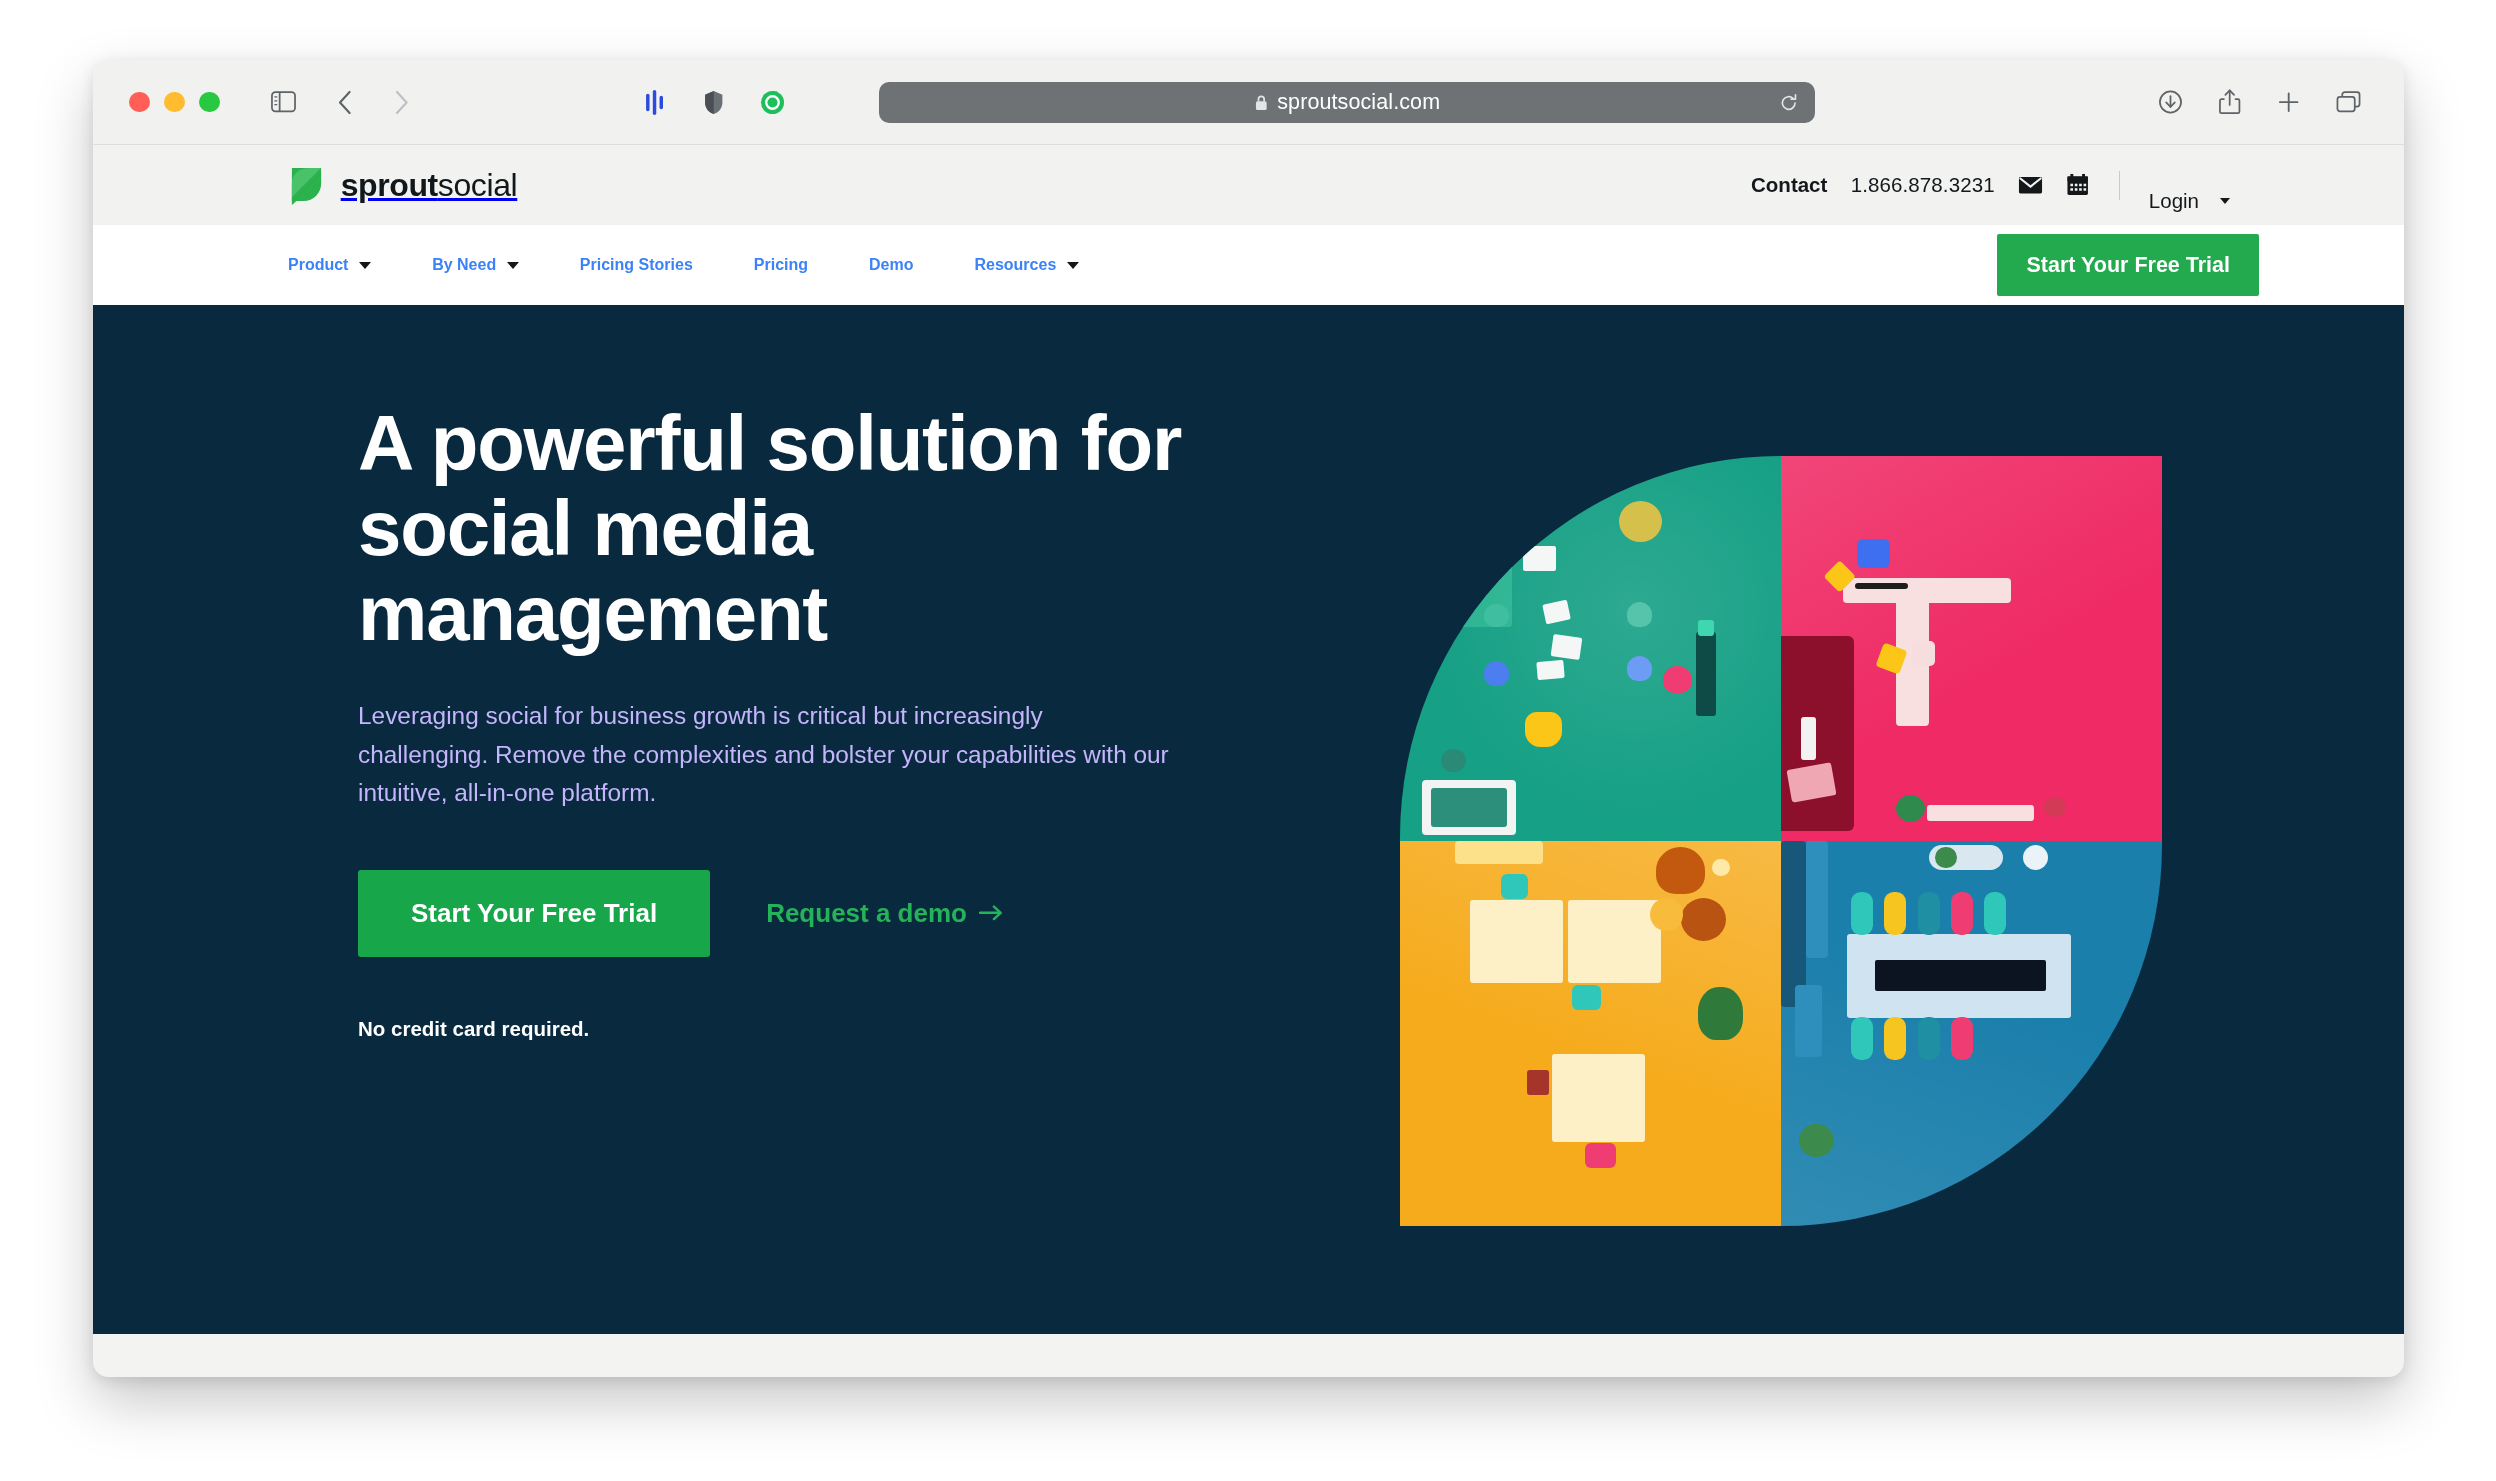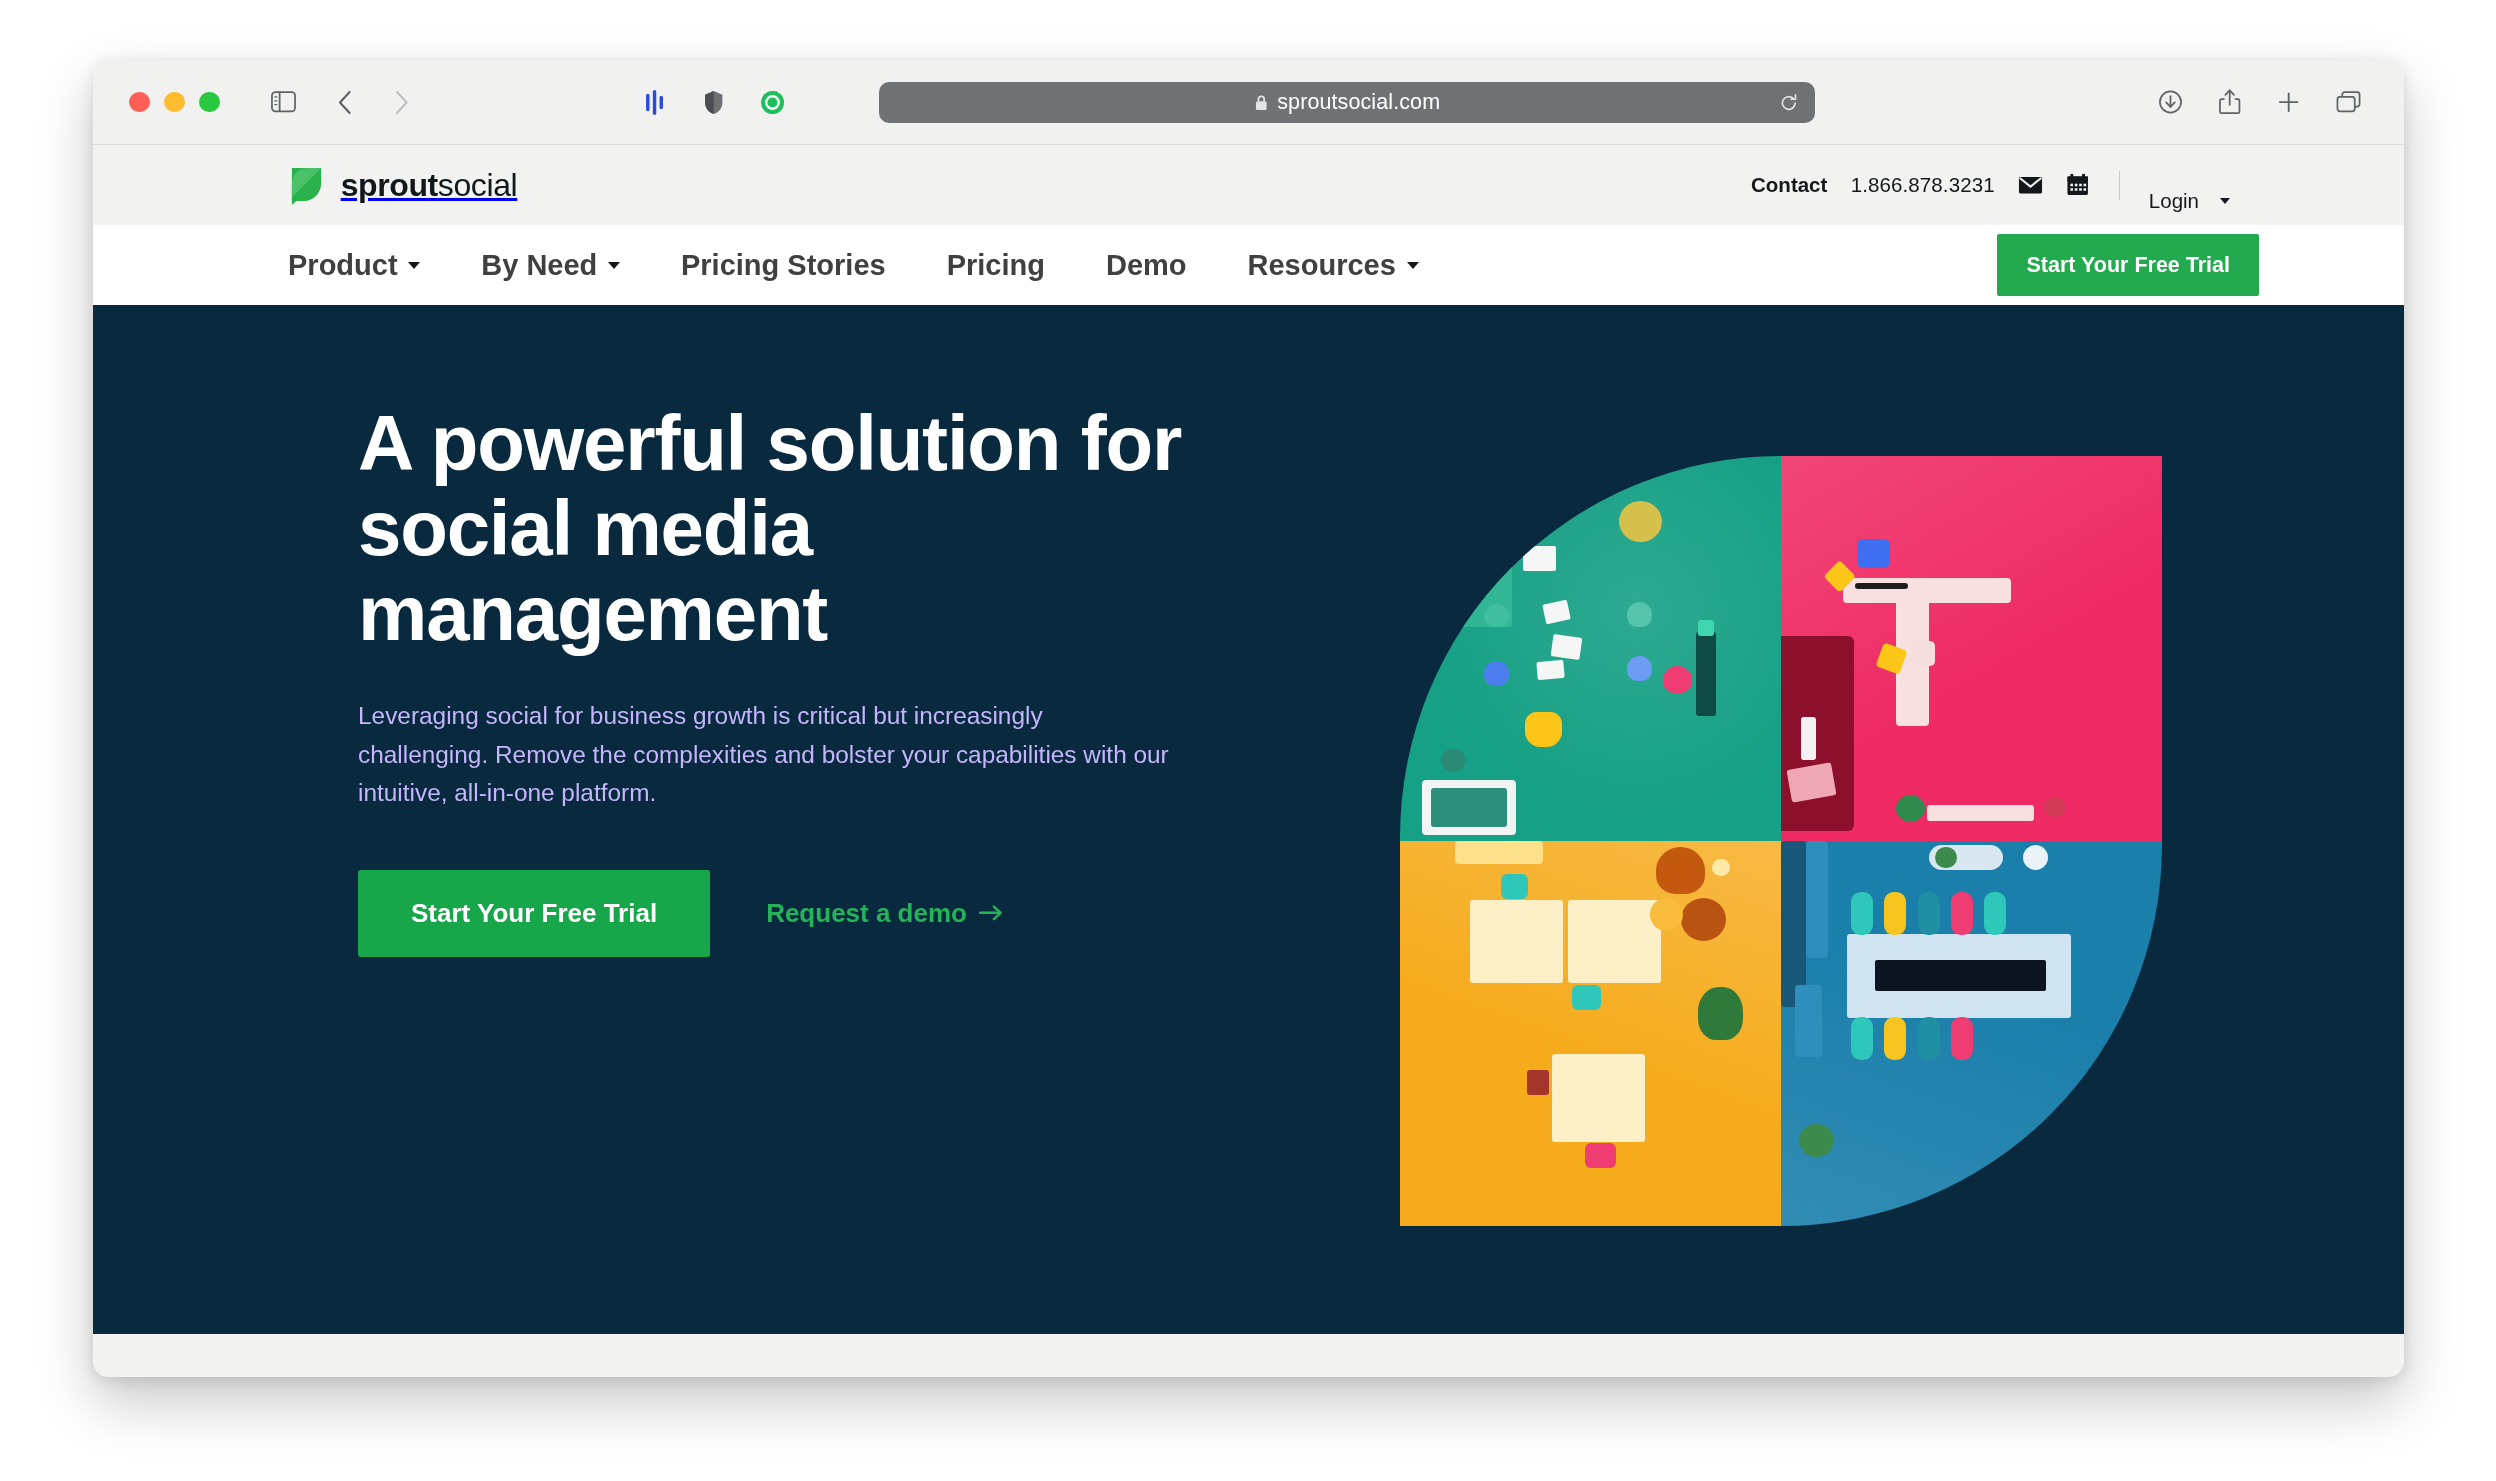--- a/index.html
+++ b/index.html
@@ -88,21 +88,21 @@
   
   .navbar{
     height:80px; background:#ffffff;
     display:flex; align-items:center;
     padding:0 47px 0 195px;
     position:relative;
   }
   .nav-items{ display:flex; align-items:center; gap:0; }
   .nav-item{
     display:flex; align-items:center; gap:10.7px;
-    font-size:29px; font-weight:700; color:#404040;
+    font-size:16px; font-weight:700; color:#3b82f6;
     margin-right:61px;
     white-space:nowrap;
   }
   .caret{
     width:0;height:0;
     border-left:6.8px solid transparent;
     border-right:6.8px solid transparent;
     border-top:7.8px solid #14181b;
   }
   .caret.sm{
@@ -394,20 +394,21 @@
         <a class="demo-link" href="#">
           <span>Request a demo</span>
           <span>
             <svg width="25" height="17.6" viewBox="0 0 26 18">
                 <line x1="1" y1="9" x2="22" y2="9" stroke="#25b359" stroke-width="2.6" stroke-linecap="round"></line>
                 <polyline points="15.5,2.5 22.5,9 15.5,15.5" fill="none" stroke="#25b359" stroke-width="2.6" stroke-linecap="round" stroke-linejoin="round"></polyline>
               </svg>
           </span>
         </a>
       </div>
+      <div class="no-cc">No credit card required.</div>
     </div>
 
     <div class="illo">
 
       <div class="quad q-tl">
         <div class="desk-tl"></div>
         <div class="paper" style="left:144px;top:146px;width:25px;height:19.5px;transform:rotate(-12deg);"></div>
         <div class="paper" style="left:152px;top:180px;width:29px;height:21.5px;transform:rotate(8deg);"></div>
         <div class="paper" style="left:137px;top:205px;width:27px;height:17.6px;transform:rotate(-5deg);"></div>
         <div class="paper" style="left:123px;top:90px;width:33px;height:25px;"></div>

